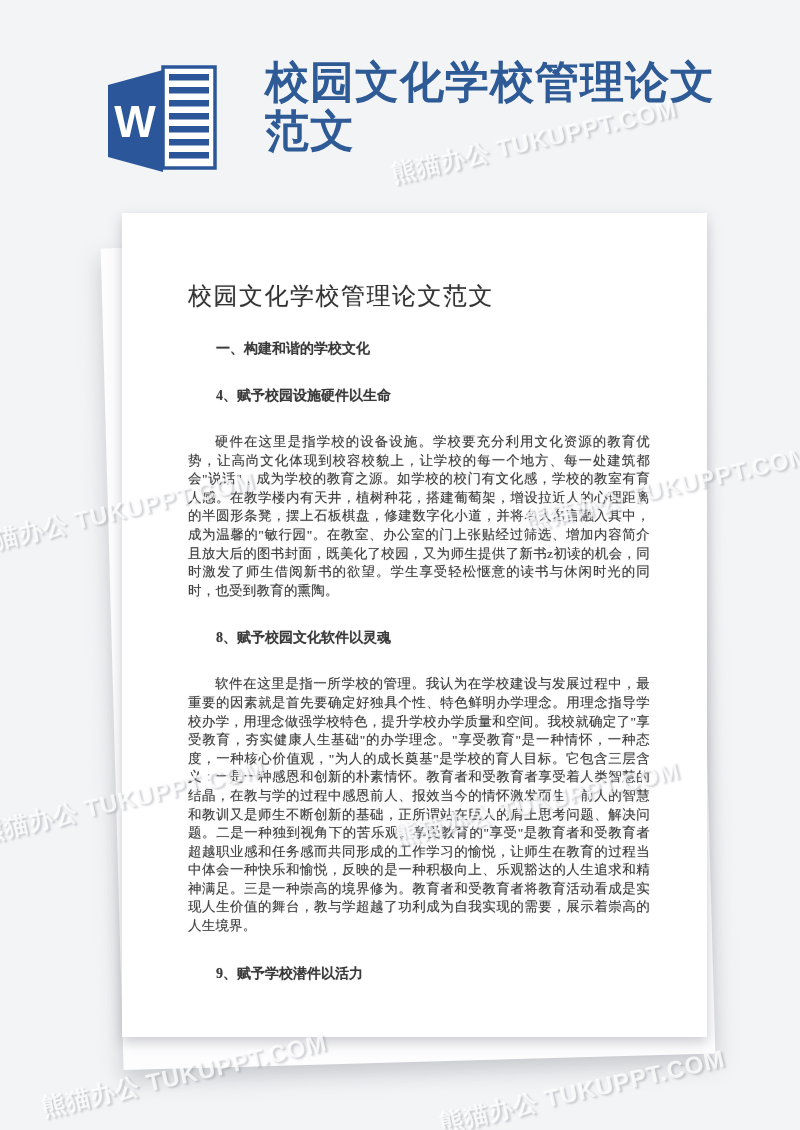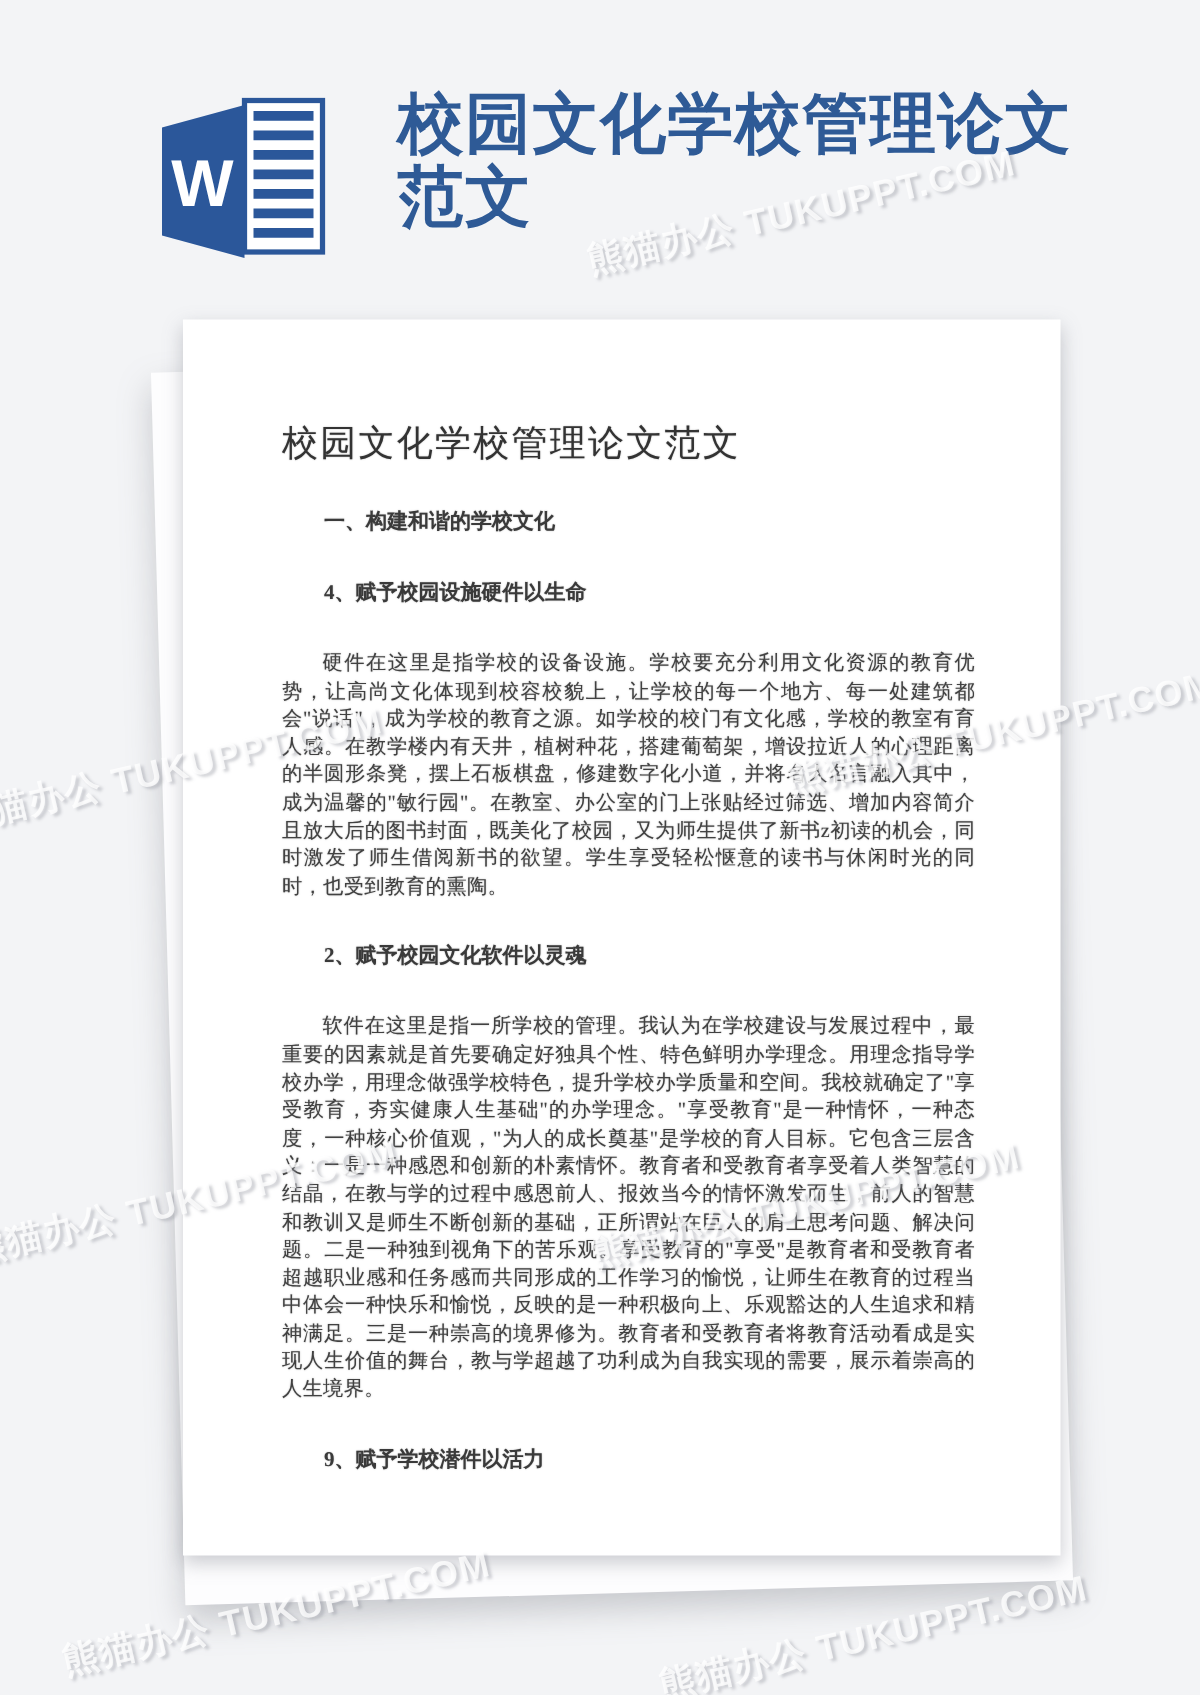--- a/index.html
+++ b/index.html
@@ -93,21 +93,21 @@
 </div>
 
 <div class="doc-stack">
   <div class="page-back"></div>
   <div class="page-front">
     <h2 class="doc-title">校园文化学校管理论文范文</h2>
     <div class="doc-body" id="doc-body">
         <h3 class="heading">一、构建和谐的学校文化</h3>
         <h3 class="heading">4、赋予校园设施硬件以生命</h3>
         <p class="paragraph">硬件在这里是指学校的设备设施。学校要充分利用文化资源的教育优势，让高尚文化体现到校容校貌上，让学校的每一个地方、每一处建筑都会"说话"，成为学校的教育之源。如学校的校门有文化感，学校的教室有育人感。在教学楼内有天井，植树种花，搭建葡萄架，增设拉近人的心理距离的半圆形条凳，摆上石板棋盘，修建数字化小道，并将名人名言融入其中，成为温馨的"敏行园"。在教室、办公室的门上张贴经过筛选、增加内容简介且放大后的图书封面，既美化了校园，又为师生提供了新书z初读的机会，同时激发了师生借阅新书的欲望。学生享受轻松惬意的读书与休闲时光的同时，也受到教育的熏陶。</p>
-        <h3 class="heading">2、赋予校园文化软件以灵魂</h3>
+        <h3 class="heading">8、赋予校园文化软件以灵魂</h3>
         <p class="paragraph">软件在这里是指一所学校的管理。我认为在学校建设与发展过程中，最重要的因素就是首先要确定好独具个性、特色鲜明办学理念。用理念指导学校办学，用理念做强学校特色，提升学校办学质量和空间。我校就确定了"享受教育，夯实健康人生基础"的办学理念。"享受教育"是一种情怀，一种态度，一种核心价值观，"为人的成长奠基"是学校的育人目标。它包含三层含义：一是一种感恩和创新的朴素情怀。教育者和受教育者享受着人类智慧的结晶，在教与学的过程中感恩前人、报效当今的情怀激发而生，前人的智慧和教训又是师生不断创新的基础，正所谓站在巨人的肩上思考问题、解决问题。二是一种独到视角下的苦乐观。享受教育的"享受"是教育者和受教育者超越职业感和任务感而共同形成的工作学习的愉悦，让师生在教育的过程当中体会一种快乐和愉悦，反映的是一种积极向上、乐观豁达的人生追求和精神满足。三是一种崇高的境界修为。教育者和受教育者将教育活动看成是实现人生价值的舞台，教与学超越了功利成为自我实现的需要，展示着崇高的人生境界。</p>
         <h3 class="heading">9、赋予学校潜件以活力</h3>
       </div>
   </div>
 </div>
 
 <div class="wm-layer" id="wm-layer">
     <div class="wm" style="left: 392px; top: 158px;">熊猫办公 TUKUPPT.COM</div>
     <div class="wm" style="left: -30px; top: 530px;">熊猫办公 TUKUPPT.COM</div>
     <div class="wm" style="left: 525px; top: 505px;">熊猫办公 TUKUPPT.COM</div>

